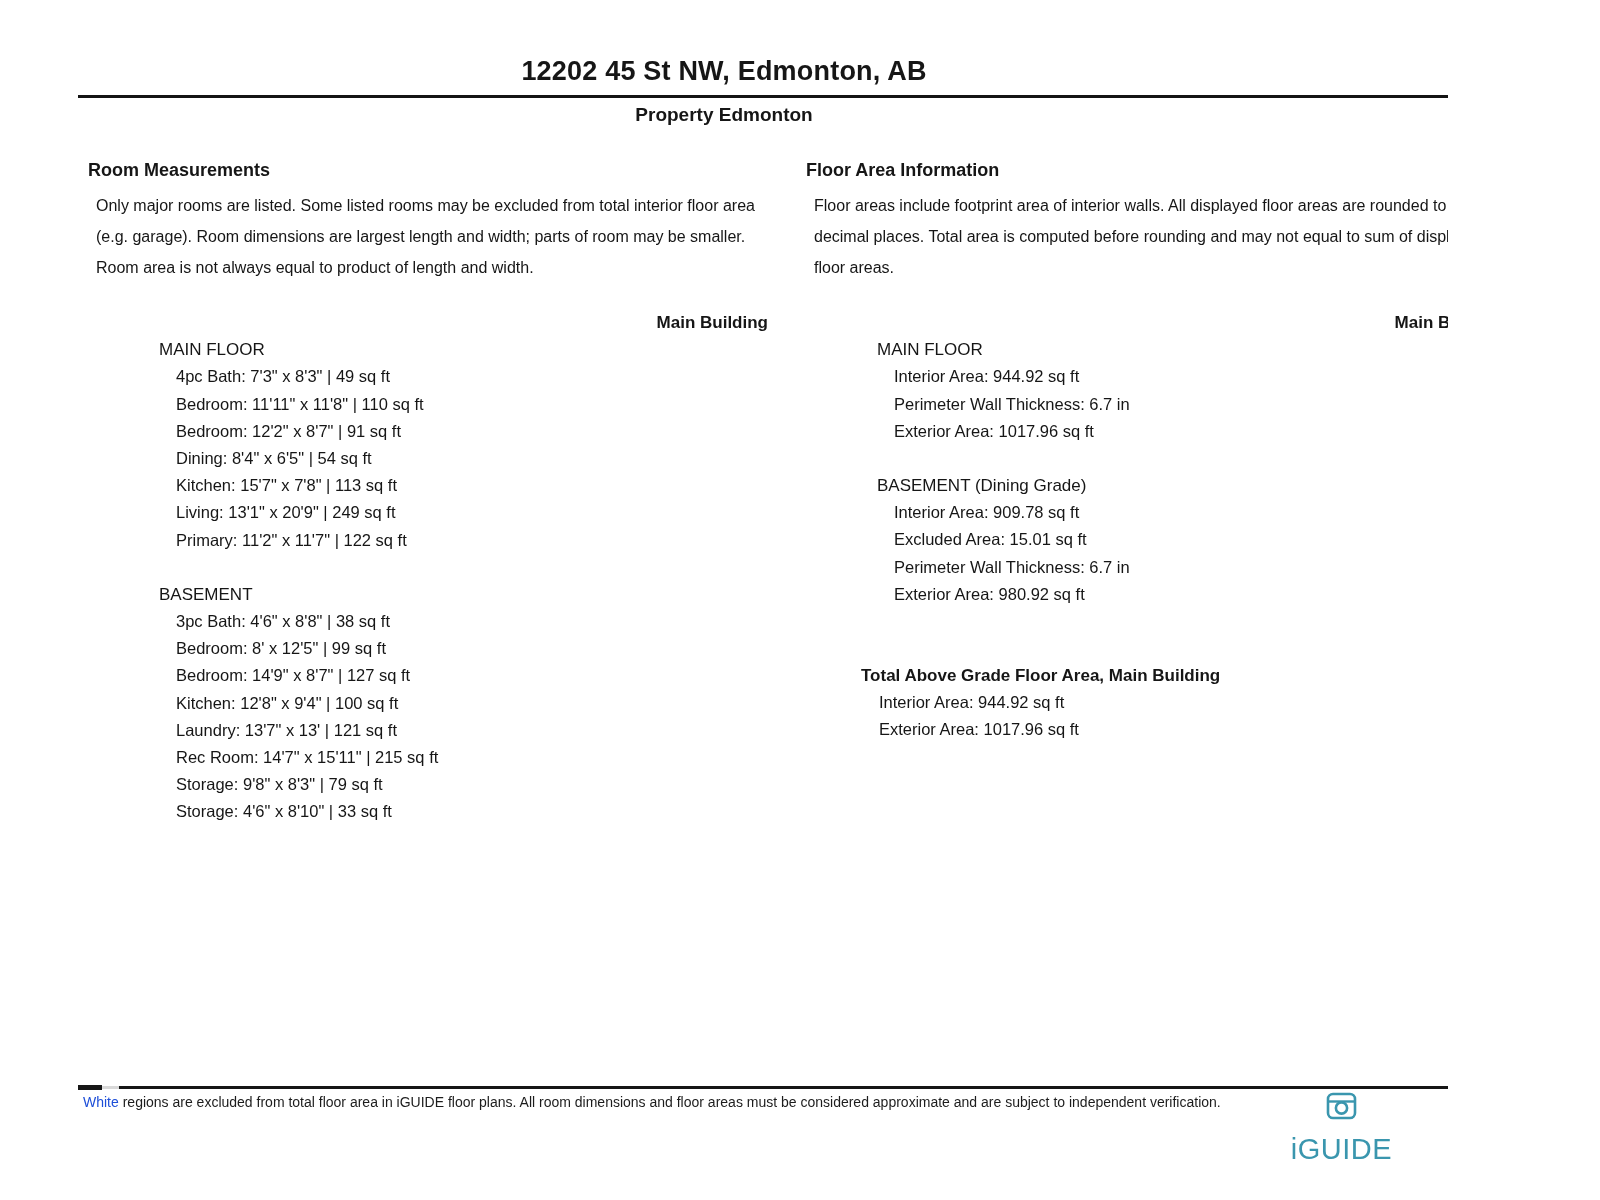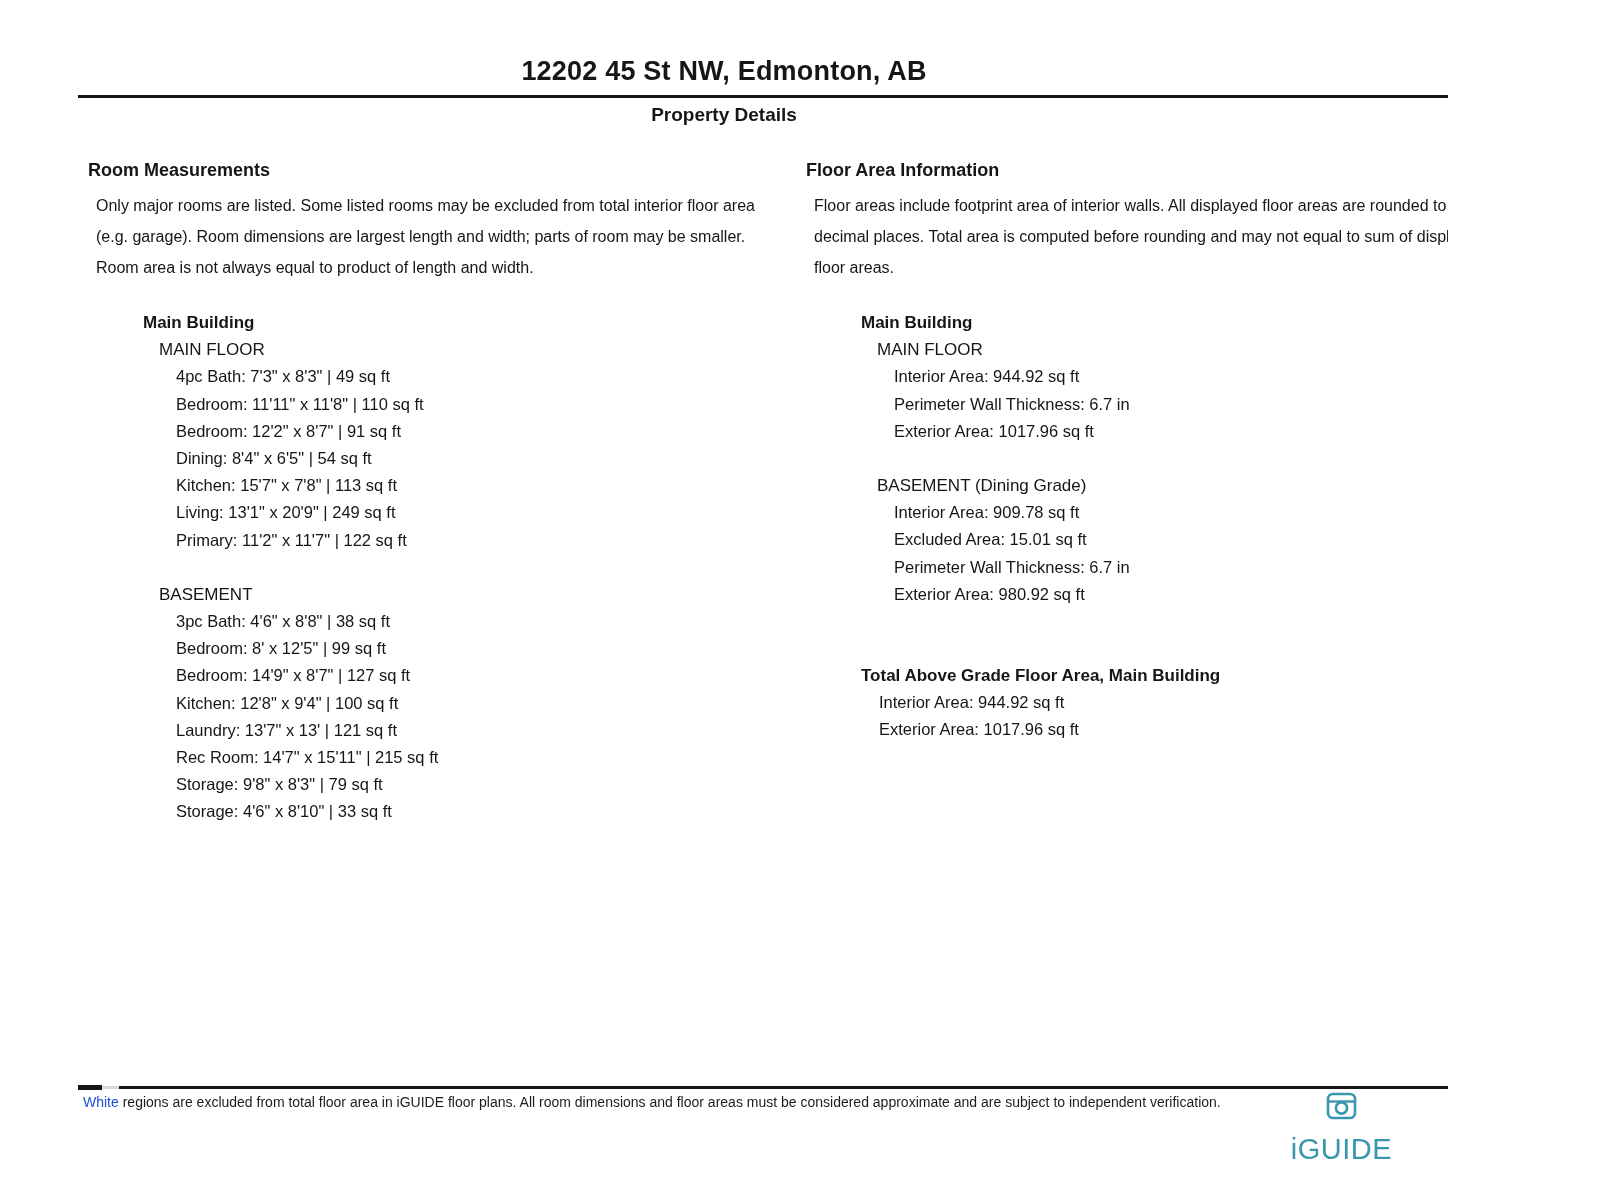--- a/index.html
+++ b/index.html
@@ -47,20 +47,21 @@
   .section-desc {
     font-size: 16px;
     line-height: 31px;
     margin: 8px;
   }
   .building { margin-top: 26px; margin-left: 55px; }
   .building-name {
     font-size: 17px;
     font-weight: bold;
     line-height: 27.2px;
+    text-align: right;
   }
   .floor { }
   .floor-gap { margin-top: 27px; }
   .floor-name {
     margin-left: 16px;
     font-size: 17px;
     line-height: 27.2px;
   }
   .item-line {
     margin-left: 33px;
@@ -117,21 +118,21 @@
     letter-spacing: 0.5px;
   }
 </style>
 </head>
 <body>
 
 <div class="page">
 
   <div class="doc-title">12202 45 St NW, Edmonton, AB</div>
   <div class="header-rule"></div>
-  <div class="doc-subtitle">Property Details</div>
+  <div class="doc-subtitle">Property Edmonton</div>
 
   <div class="col col-left">
     <p class="section-heading">Room Measurements</p>
     <p class="section-desc">Only major rooms are listed. Some listed rooms may be excluded from total interior floor area (e.g. garage). Room dimensions are largest length and width; parts of room may be smaller. Room area is not always equal to product of length and width.</p>
 
     <div class="building">
       <div class="building-name">Main Building</div>
 
       <div class="floor">
         <div class="floor-name">MAIN FLOOR</div>

